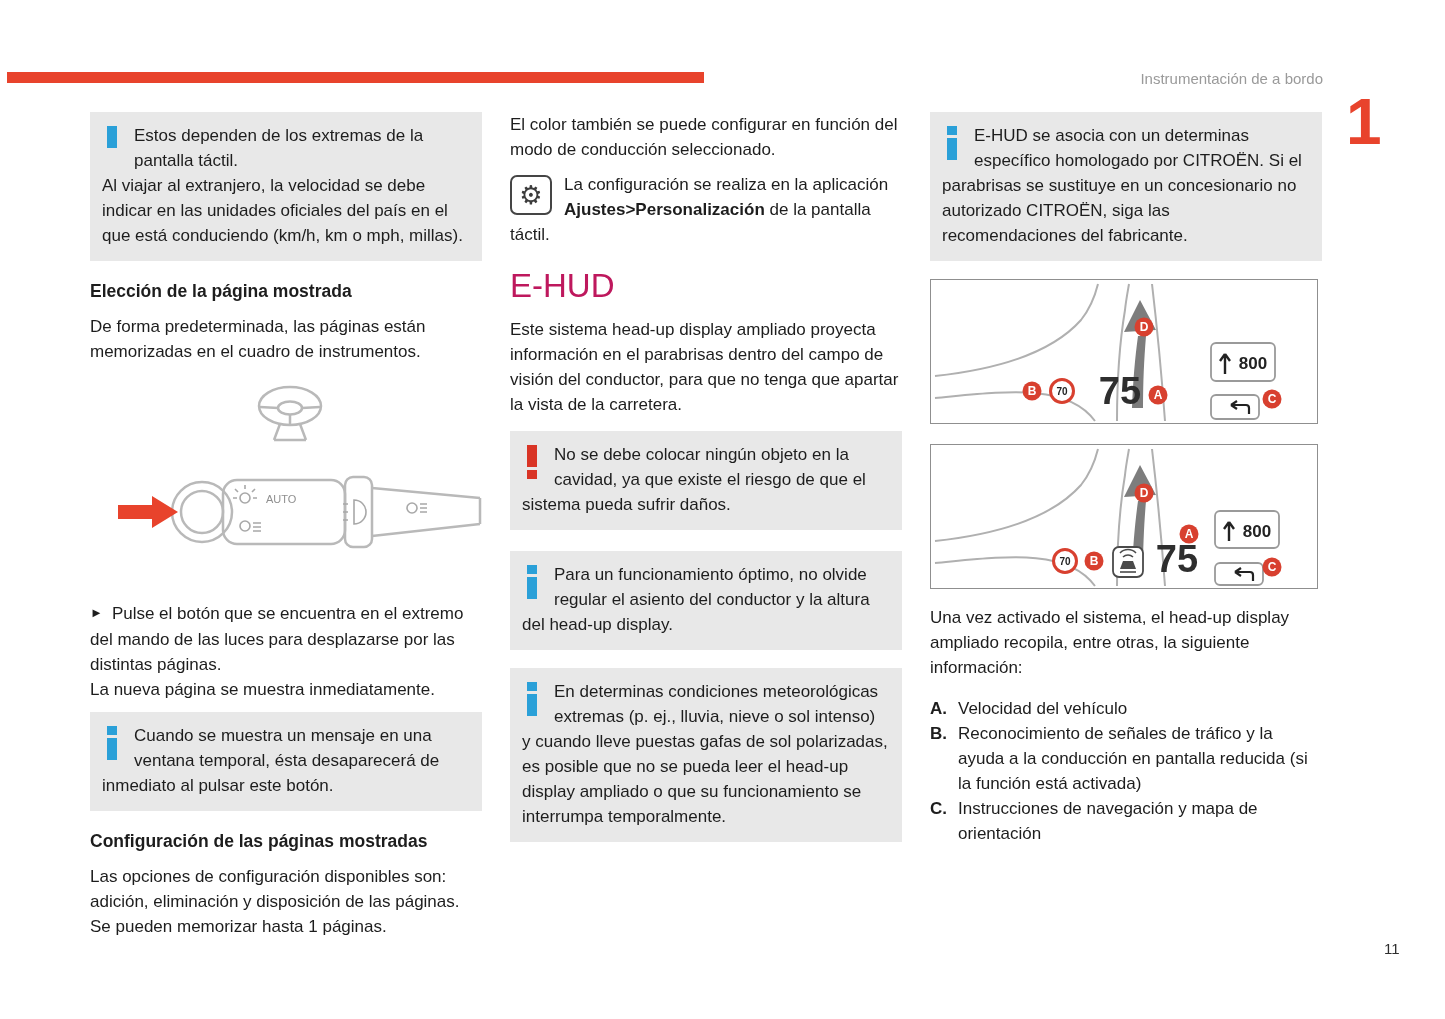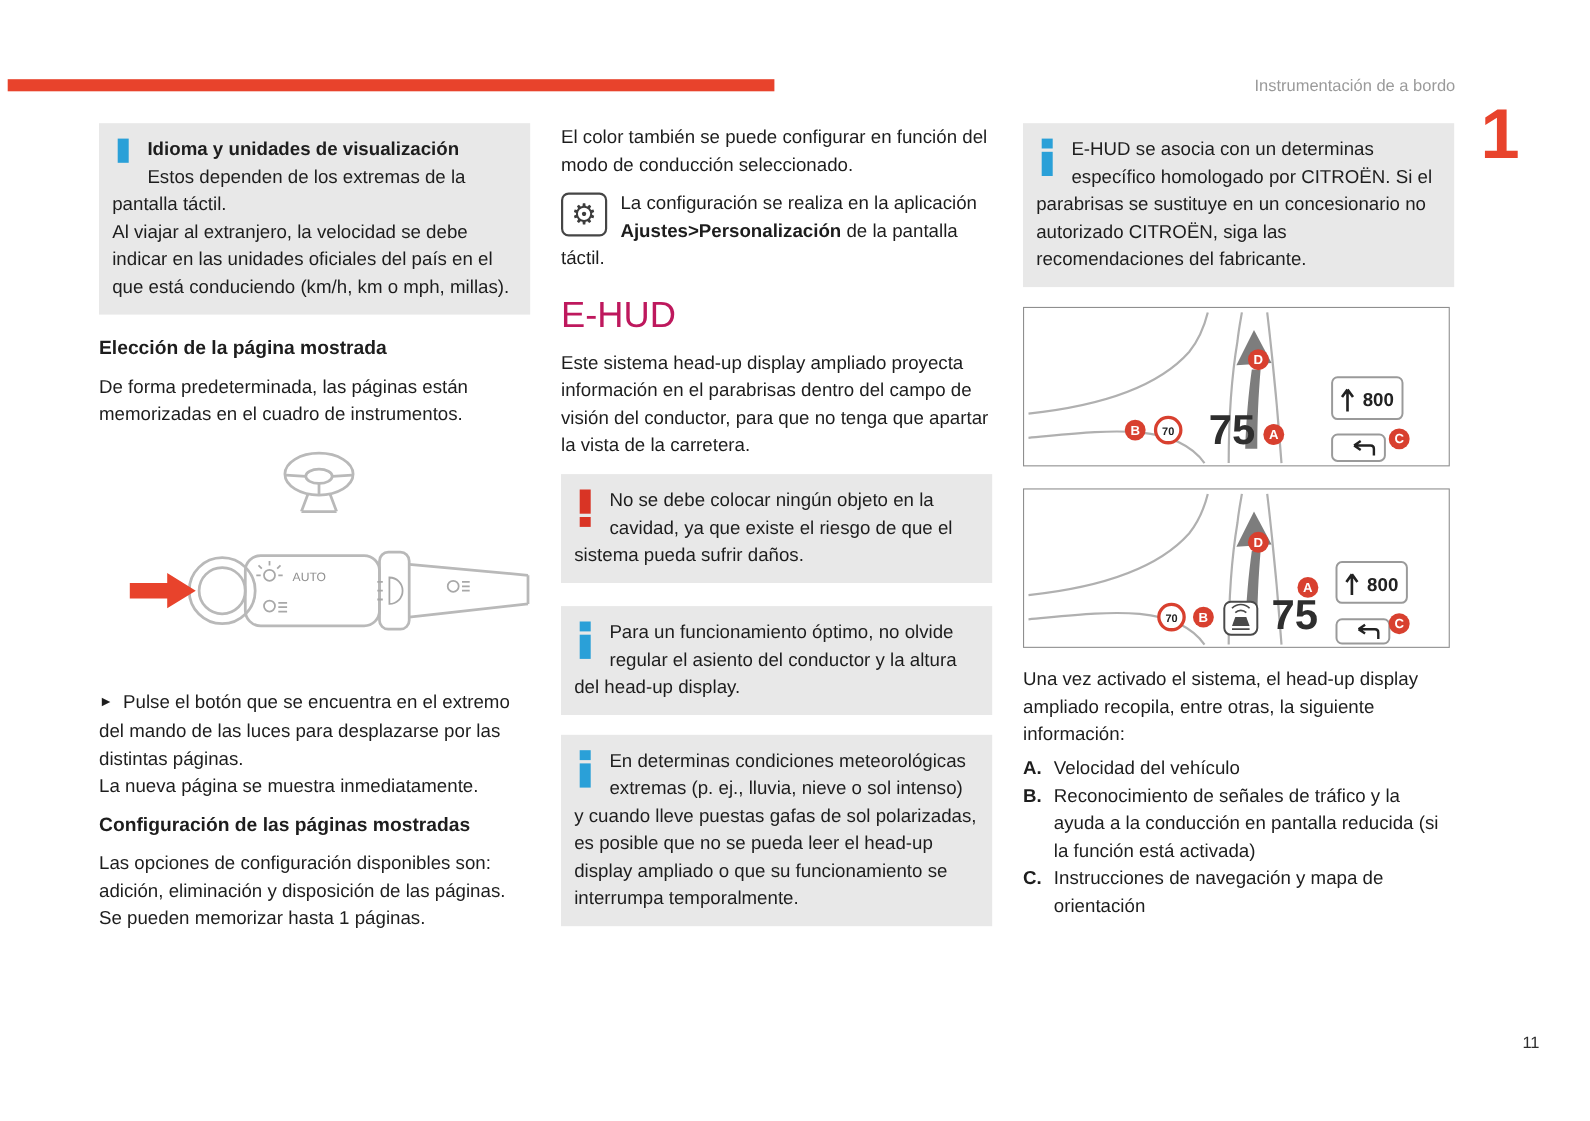--- a/index.html
+++ b/index.html
@@ -54,21 +54,20 @@
 
 <div class="red-bar"></div>
 <div class="header-title">Instrumentación de a bordo</div>
 <div class="chapter-num">1</div>
 <div class="page-num">11</div>
 
 <div class="col col1">
 
   <div class="infobox">
     <span class="icon-i"><span class="dot"></span><span class="bar" style="display:block"></span></span>
-    <div class="box-title">Idioma y unidades de visualización</div>
     <div>Estos dependen de los extremas de la pantalla táctil.</div>
     <div>Al viajar al extranjero, la velocidad se debe indicar en las unidades oficiales del país en el que está conduciendo (km/h, km o mph, millas).</div>
   </div>
 
   <div class="h-small">Elección de la página mostrada</div>
   <div class="para">De forma predeterminada, las páginas están memorizadas en el cuadro de instrumentos.</div>
 
   <div class="stalk-wrap">
     <svg width="392" height="208" viewBox="0 0 392 208">
       <g stroke="#b9b9b9" stroke-width="2.5" fill="none">
@@ -96,20 +95,27 @@
       <text x="176" y="129" font-size="11" fill="#8f8f8f">AUTO</text>
       <polygon points="28,131 62,131 62,122 88,138 62,154 62,145 28,145" fill="#e8432c"></polygon>
     </svg>
   </div>
 
   <div class="step">
     <span class="step-bullet">►</span><span>Pulse el botón que se encuentra en el extremo del mando de las luces para desplazarse por las distintas páginas.</span>
   </div>
   <div class="para">La nueva página se muestra inmediatamente.</div>
 
+  <div class="infobox">
+    <span class="icon-i">
+        <span class="dot" style="display:block"></span>
+        <span class="bar" style="display:block"></span>
+      </span>
+    <div>Cuando se muestra un mensaje en una ventana temporal, ésta desaparecerá de inmediato al pulsar este botón.</div>
+  </div>
 
   <div class="h-small">Configuración de las páginas mostradas</div>
   <div class="para">Las opciones de configuración disponibles son: adición, eliminación y disposición de las páginas. Se pueden memorizar hasta 1 páginas.</div>
 </div>
 
 <div class="col col2">
 
   <div class="para">El color también se puede configurar en función del modo de conducción seleccionado.</div>
 
   <div class="para" style="overflow:hidden">
@@ -240,21 +246,21 @@
         <circle cx="258" cy="89" r="9.5" fill="#d8402f"></circle>
         <text x="258" y="93" font-size="12" font-weight="bold" fill="#fff" text-anchor="middle">A</text>
         <circle cx="163" cy="116" r="9.5" fill="#d8402f"></circle>
         <text x="163" y="120" font-size="12" font-weight="bold" fill="#fff" text-anchor="middle">B</text>
         <circle cx="341" cy="122" r="9.5" fill="#d8402f"></circle>
         <text x="341" y="126" font-size="12" font-weight="bold" fill="#fff" text-anchor="middle">C</text>
       </g>
     </svg>
   </div>
 
-  <div class="para" style="margin-bottom:6px">Una vez activado el sistema, el head-up display ampliado recopila, entre otras, la siguiente información:</div>
+  <div class="para" style="margin-bottom:16px">Una vez activado el sistema, el head-up display ampliado recopila, entre otras, la siguiente información:</div>
 
   <div class="abc-list">
     <div class="abc-item">
       <span class="abc-key">A.</span>
       <span class="abc-text">Velocidad del vehículo</span>
     </div>
     <div class="abc-item">
       <span class="abc-key">B.</span>
       <span class="abc-text">Reconocimiento de señales de tráfico y la ayuda a la conducción en pantalla reducida (si la función está activada)</span>
     </div>

